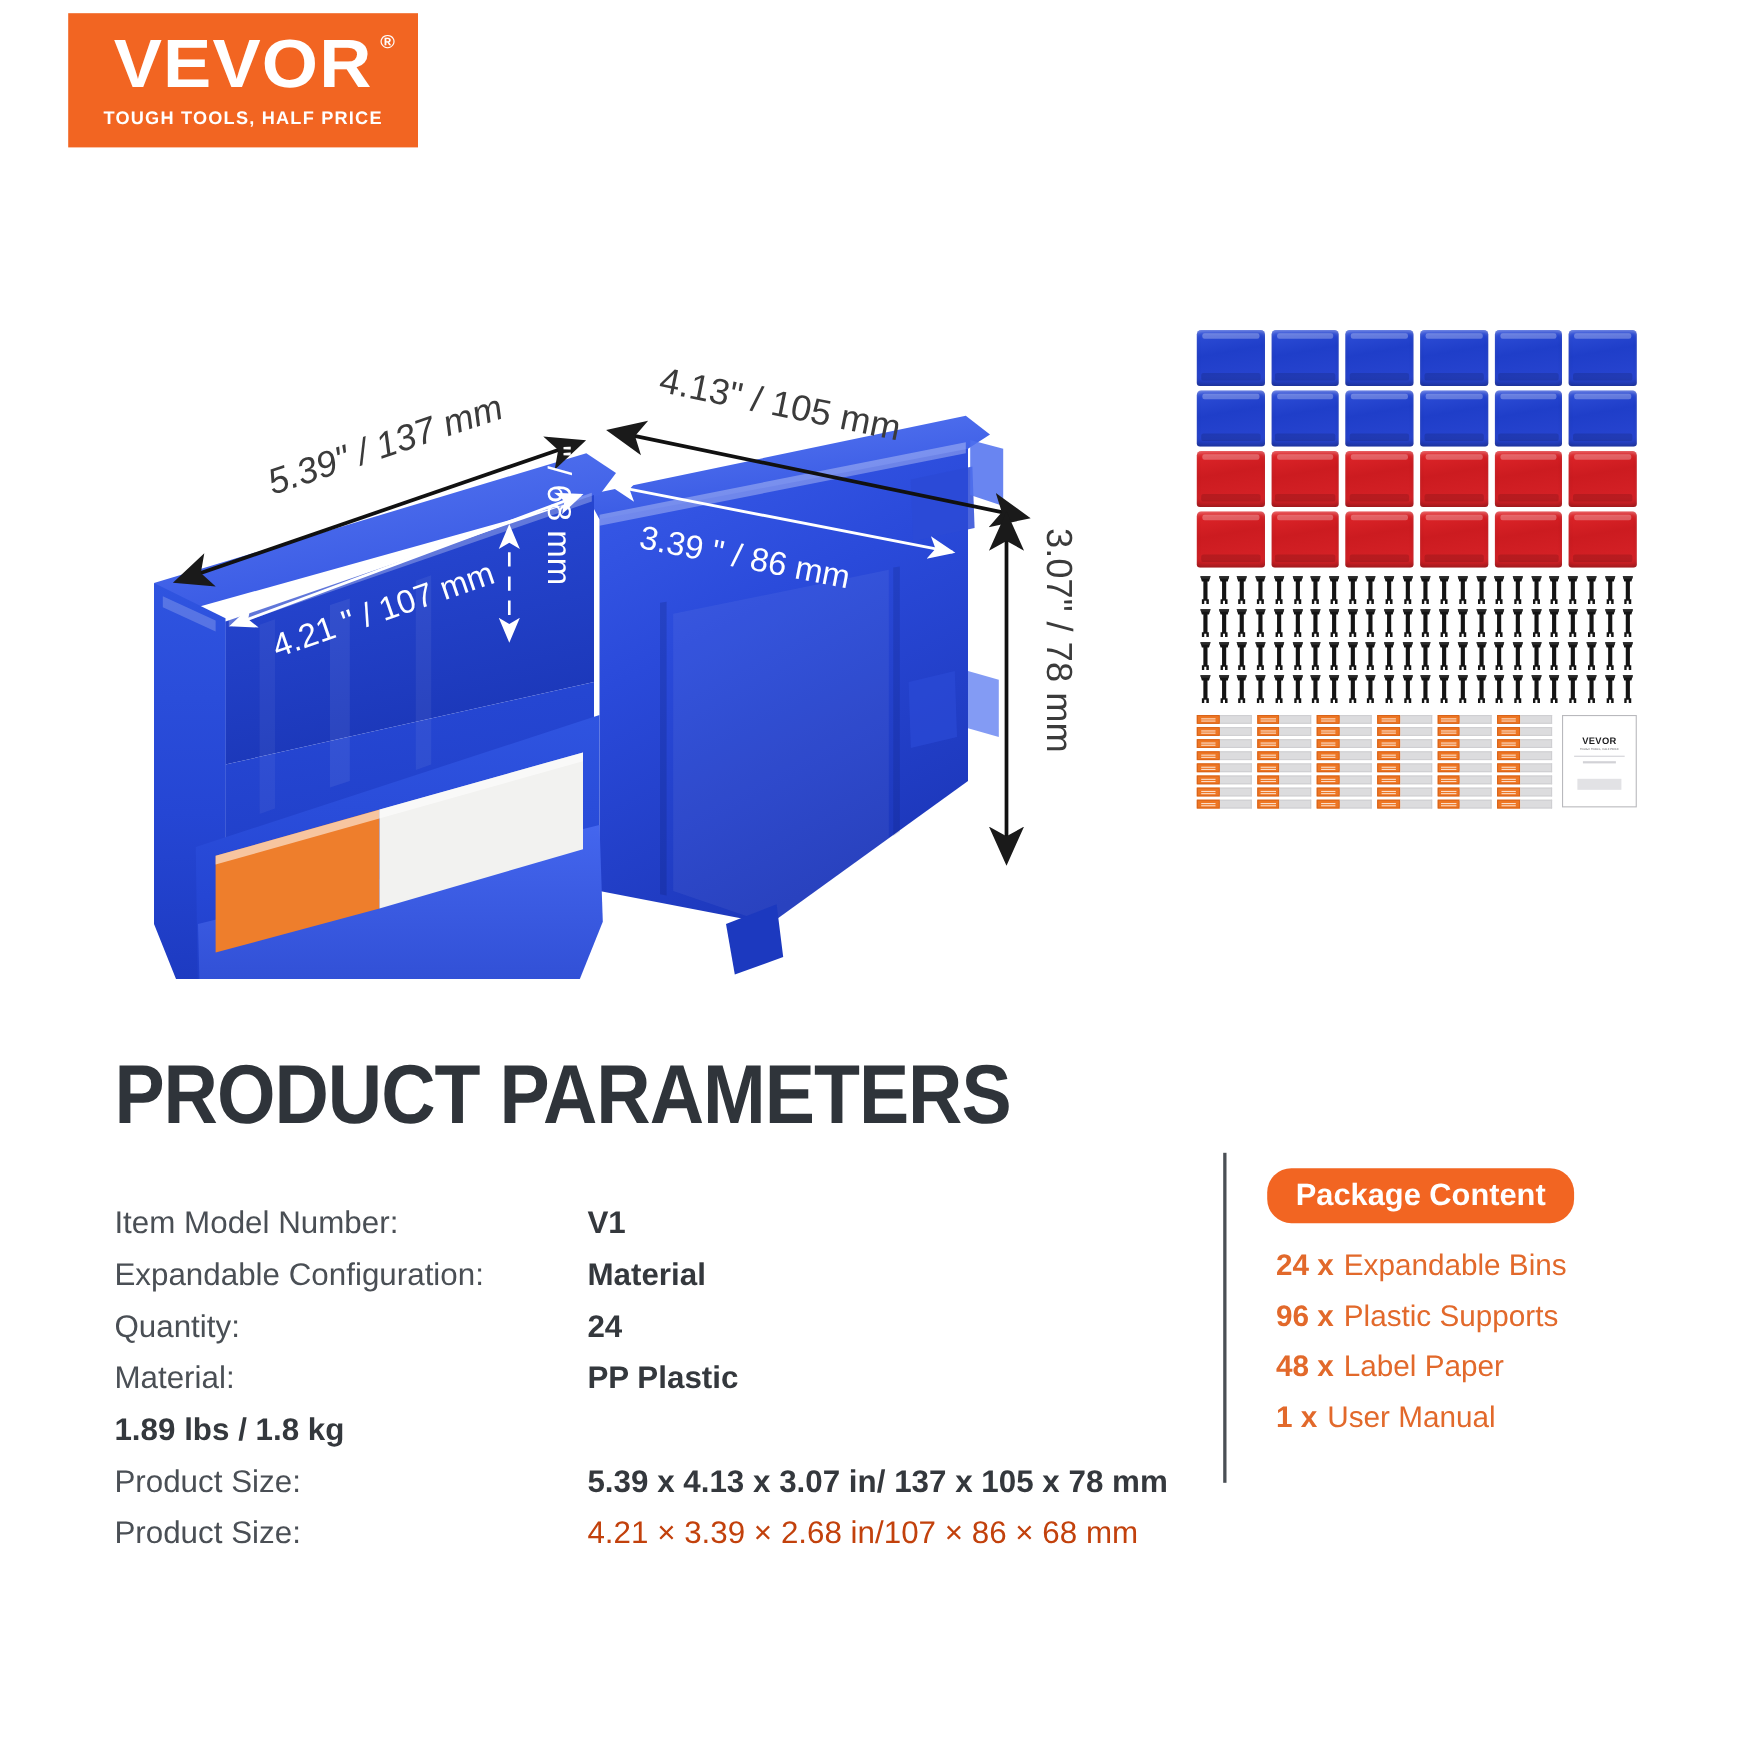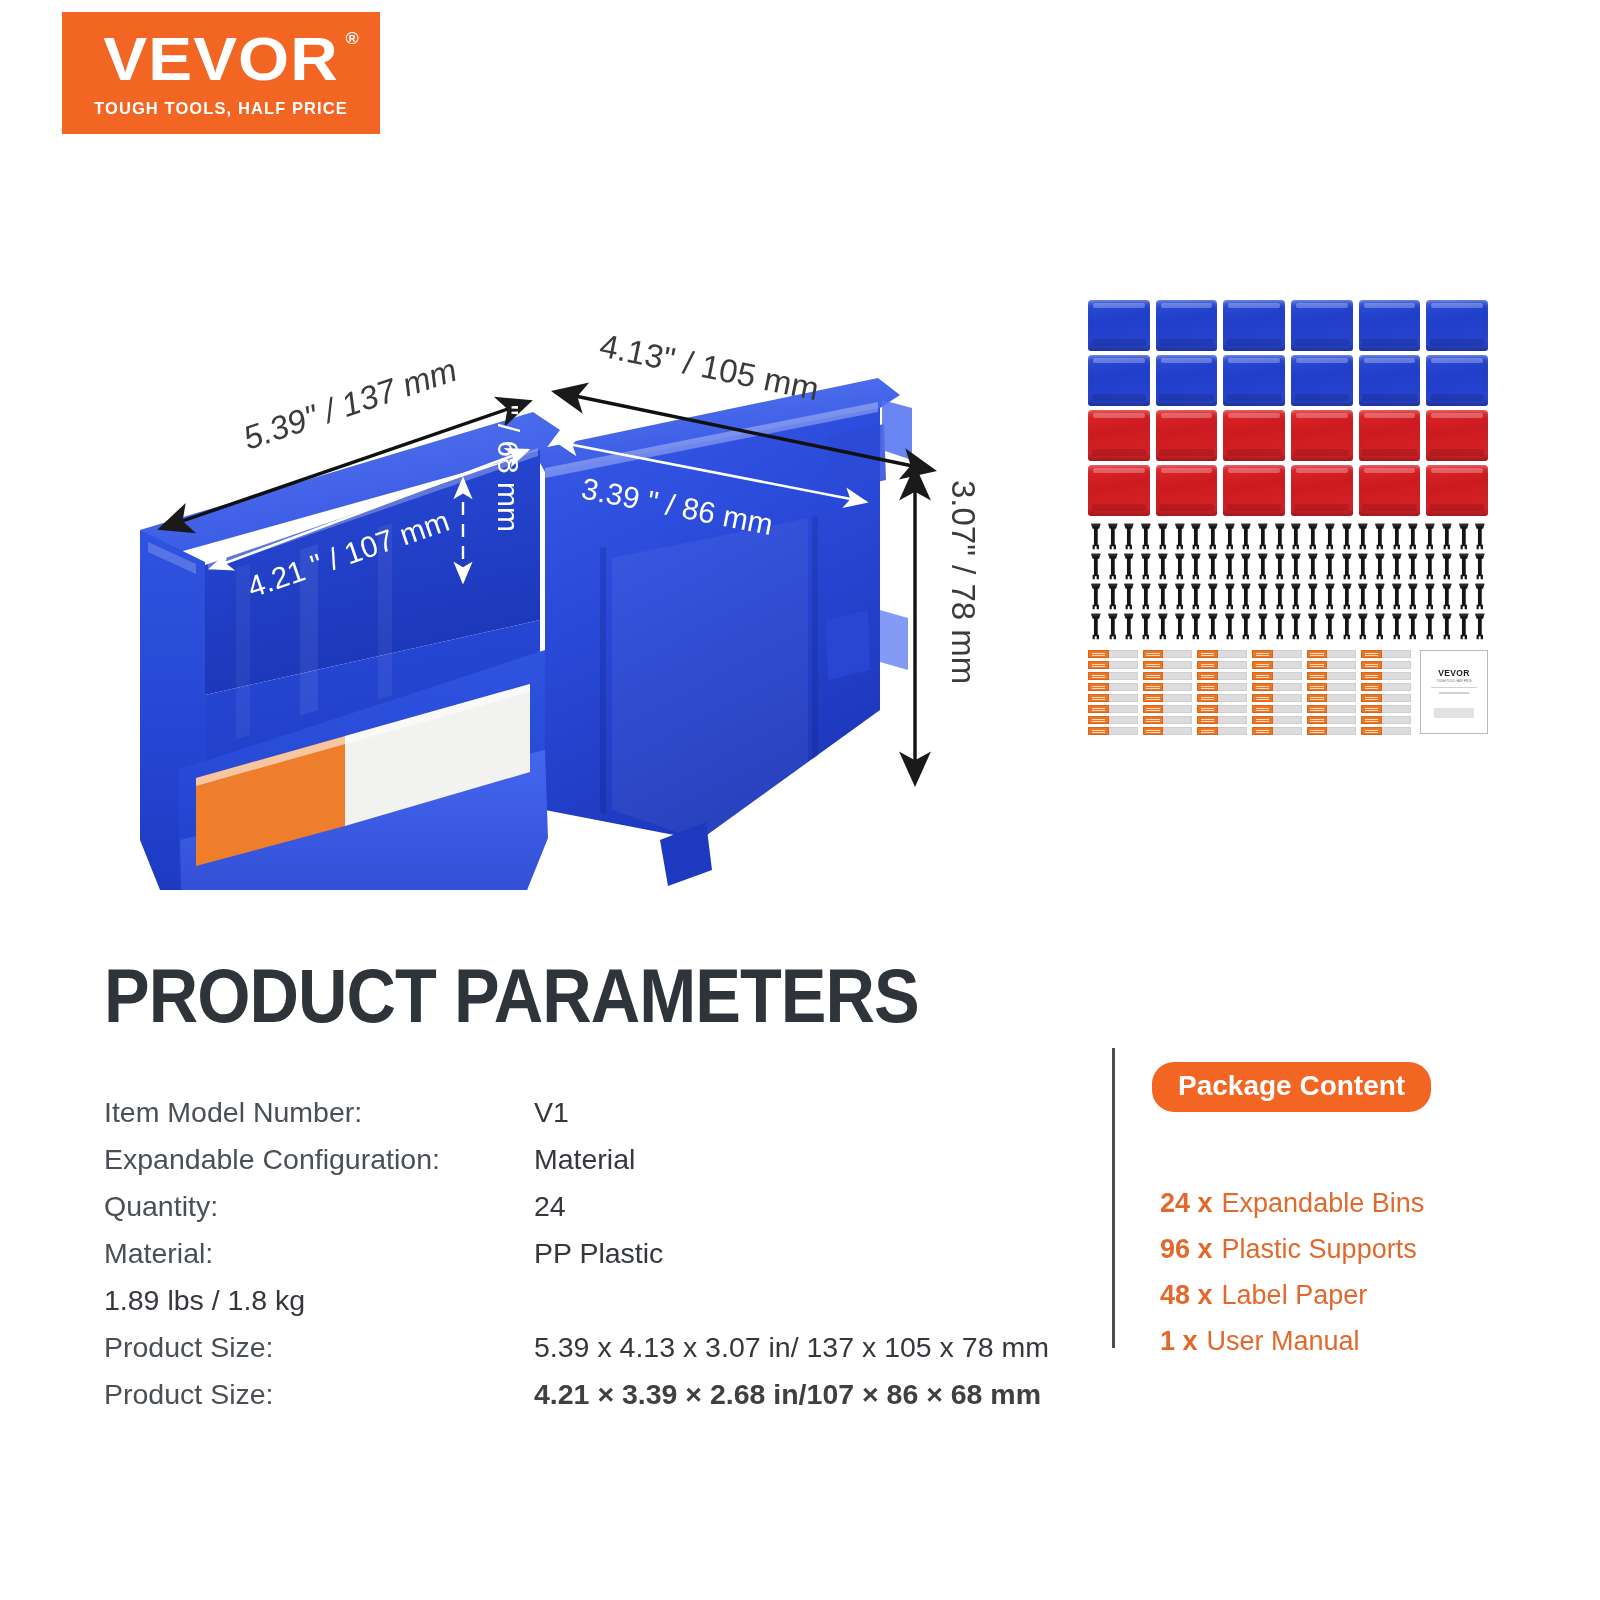--- a/index.html
+++ b/index.html
@@ -95,36 +95,36 @@
   }
 
   
   .spec{position:absolute;left:104px;top:1096px;width:1000px;}
   .spec-row{display:flex;align-items:flex-start;height:47px;}
   .spec-key{
     width:430px;font-size:28.5px;color:#4a4f55;font-weight:normal;
     white-space:nowrap;
   }
   .spec-val{
-    font-size:28.5px;color:#34383d;font-weight:normal;white-space:nowrap;
-  }
-  .spec-val.light{font-weight:bold;color:#404040;}
+    font-size:28.5px;color:#34383d;font-weight:bold;white-space:nowrap;
+  }
+  .spec-val.light{font-weight:normal;color:#c2410c;}
 
   
   .divider{
     position:absolute;left:1112px;top:1048px;width:3px;height:300px;
     background:#4a4f55;
   }
   .pkg-badge{
     position:absolute;left:1152px;top:1062px;
     background:#F26522;color:#ffffff;border-radius:22px;
     padding:8px 26px 10px 26px;font-size:28px;font-weight:bold;
     white-space:nowrap;
   }
-  .pkg-list{position:absolute;left:1160px;top:1188px;width:430px;}
+  .pkg-list{position:absolute;left:1160px;top:1135px;width:430px;}
   .pkg-item{
     font-size:27px;color:#E2692B;height:46px;white-space:nowrap;
     display:flex;align-items:baseline;
   }
   .pkg-qty{font-weight:bold;margin-right:9px;}
   .pkg-name{font-weight:normal;}
 </style>
 </head>
 <body>
 

